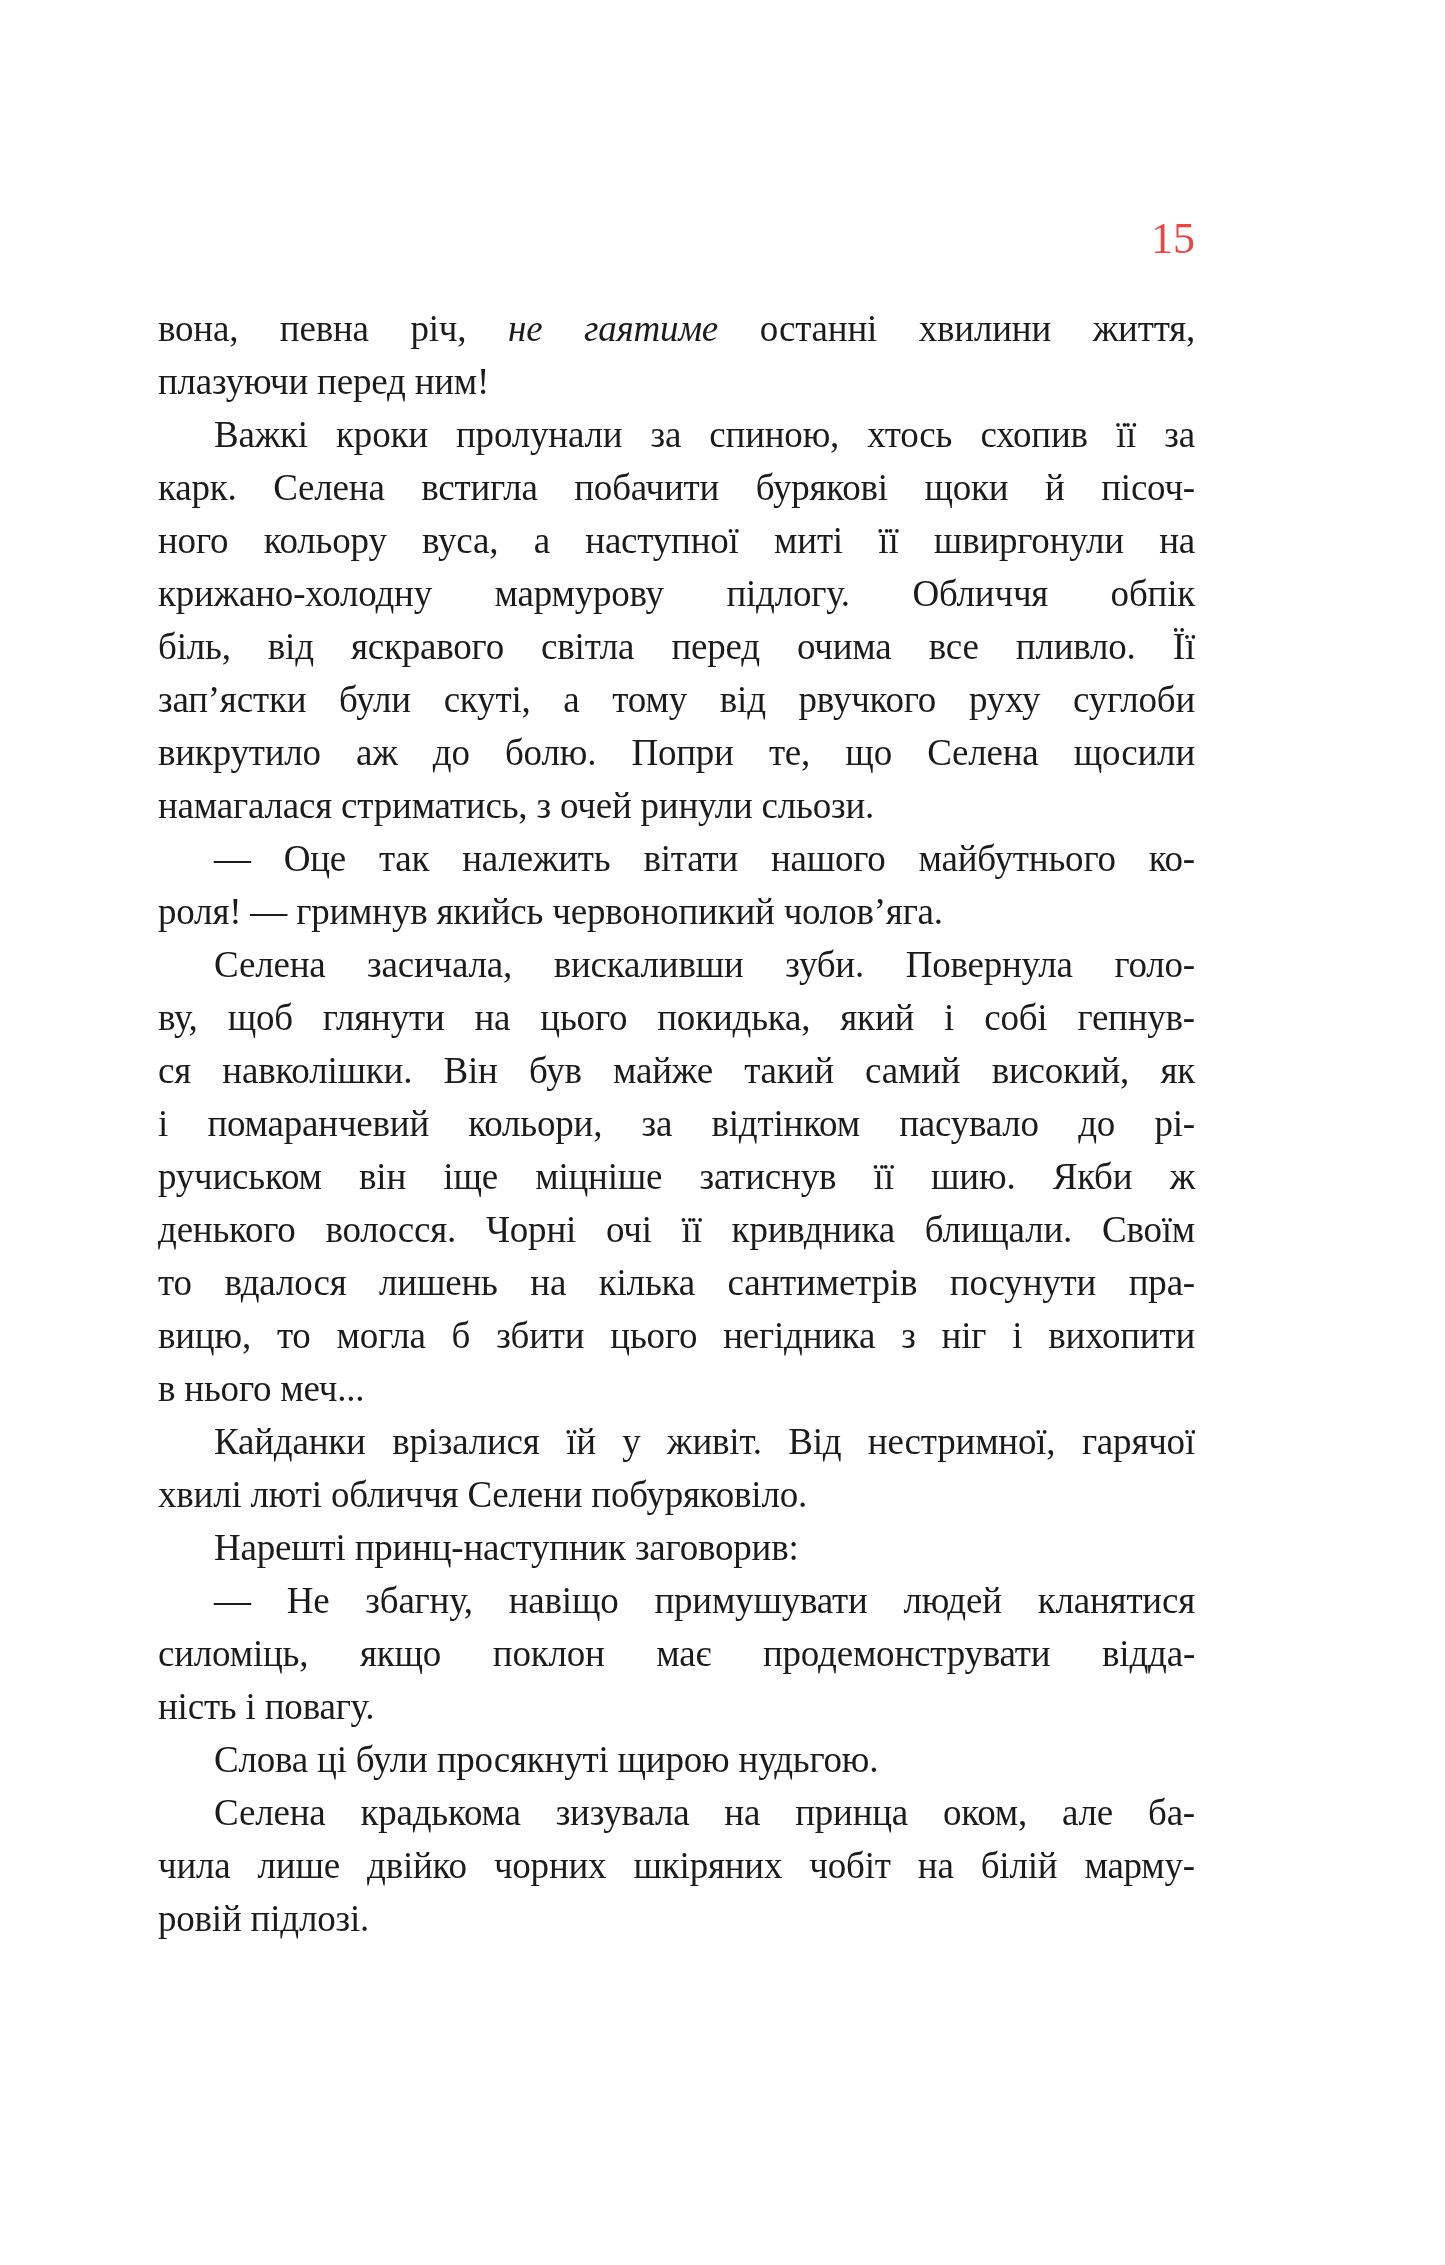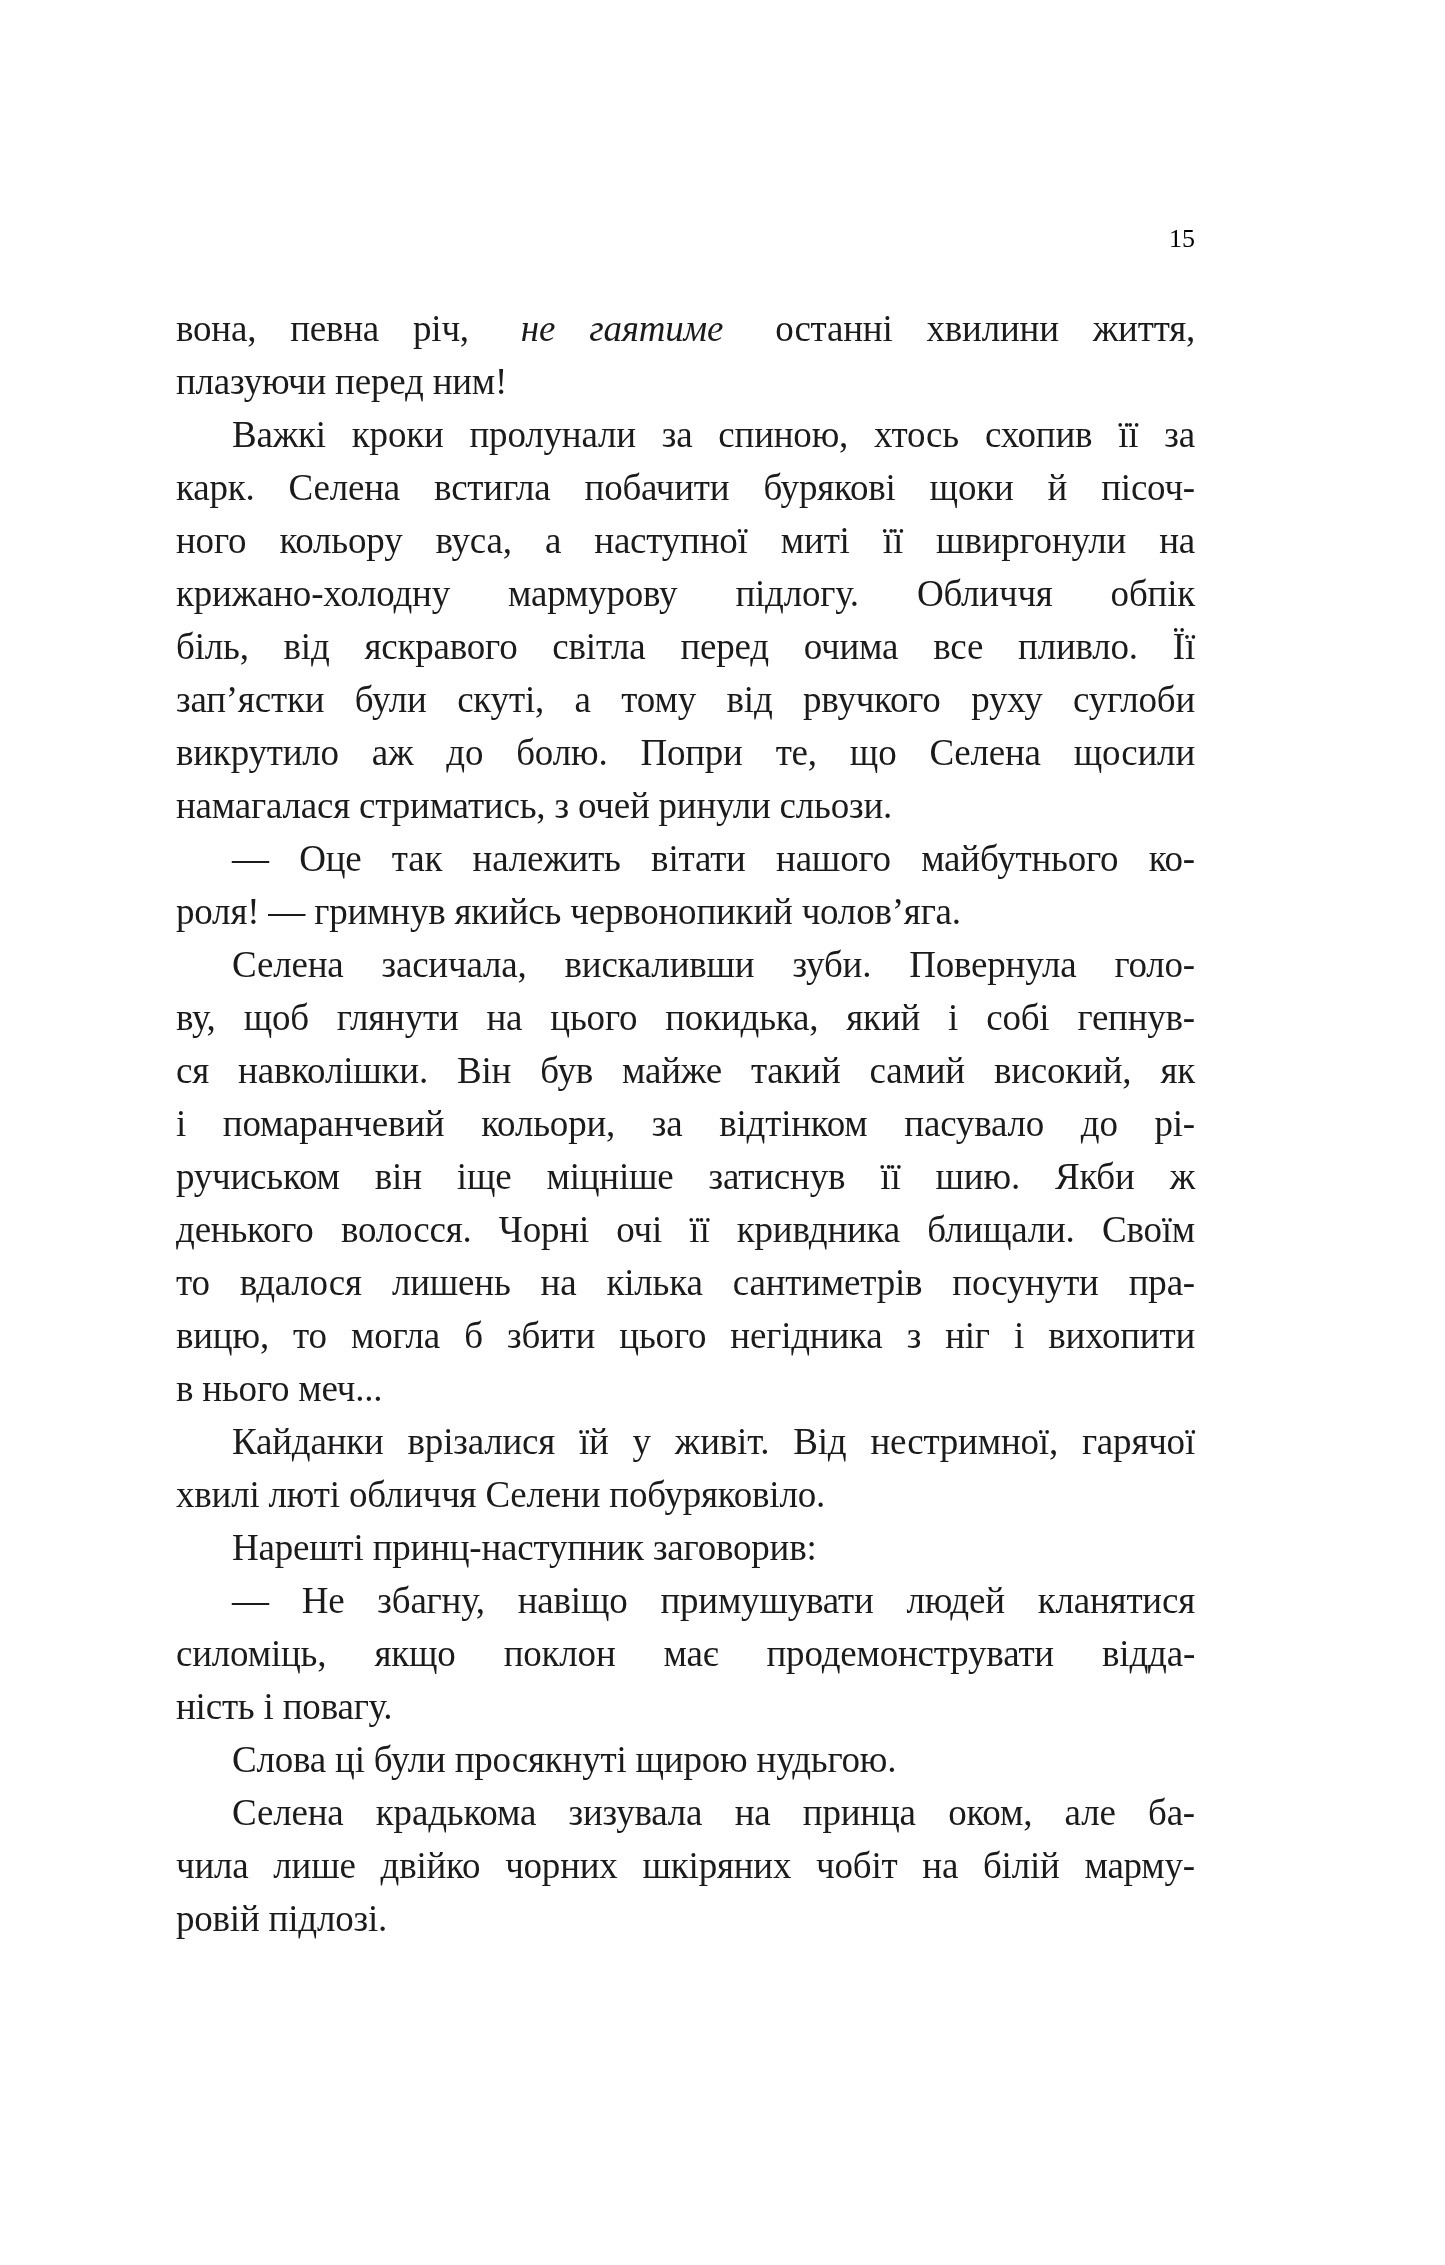--- a/index.html
+++ b/index.html
@@ -13,23 +13,23 @@
     height: 2265px;
     background: #ffffff;
     font-family: "Liberation Serif", serif;
     color: #1b1b1b;
     overflow: hidden;
   }
   .page-number {
     position: absolute;
     top: 218px;
     right: 250px;
-    font-size: 26px;
+    font-size: 44px;
     line-height: 42px;
-    color: #000000;
+    color: #ef4444;
   }
   .text-block {
     position: absolute;
     top: 302px;
     left: 158px;
     width: 1037px;
   }
   .line {
     font-size: 37px;
     line-height: 53px;
@@ -39,21 +39,21 @@
     white-space: normal;
   }
   .line.just {
     text-align: justify;
     text-align-last: justify;
   }
   .line.indent {
     text-indent: 56px;
     font-family: Liberation Serif, serif;
   }
-  .run { font-style: normal; margin-left: 18px; }
+  .run { font-style: normal; }
   .run.italic { font-style: italic; }
 </style>
 </head>
 <body>
 
 <div class="page">
   <div class="page-number">15</div>
   <div class="text-block">
       <div class="line just"><span class="run">вона, певна річ, </span><span class="run italic">не гаятиме</span><span class="run"> останні хвилини життя,</span></div>
       <div class="line"><span class="run">плазуючи перед ним!</span></div>

